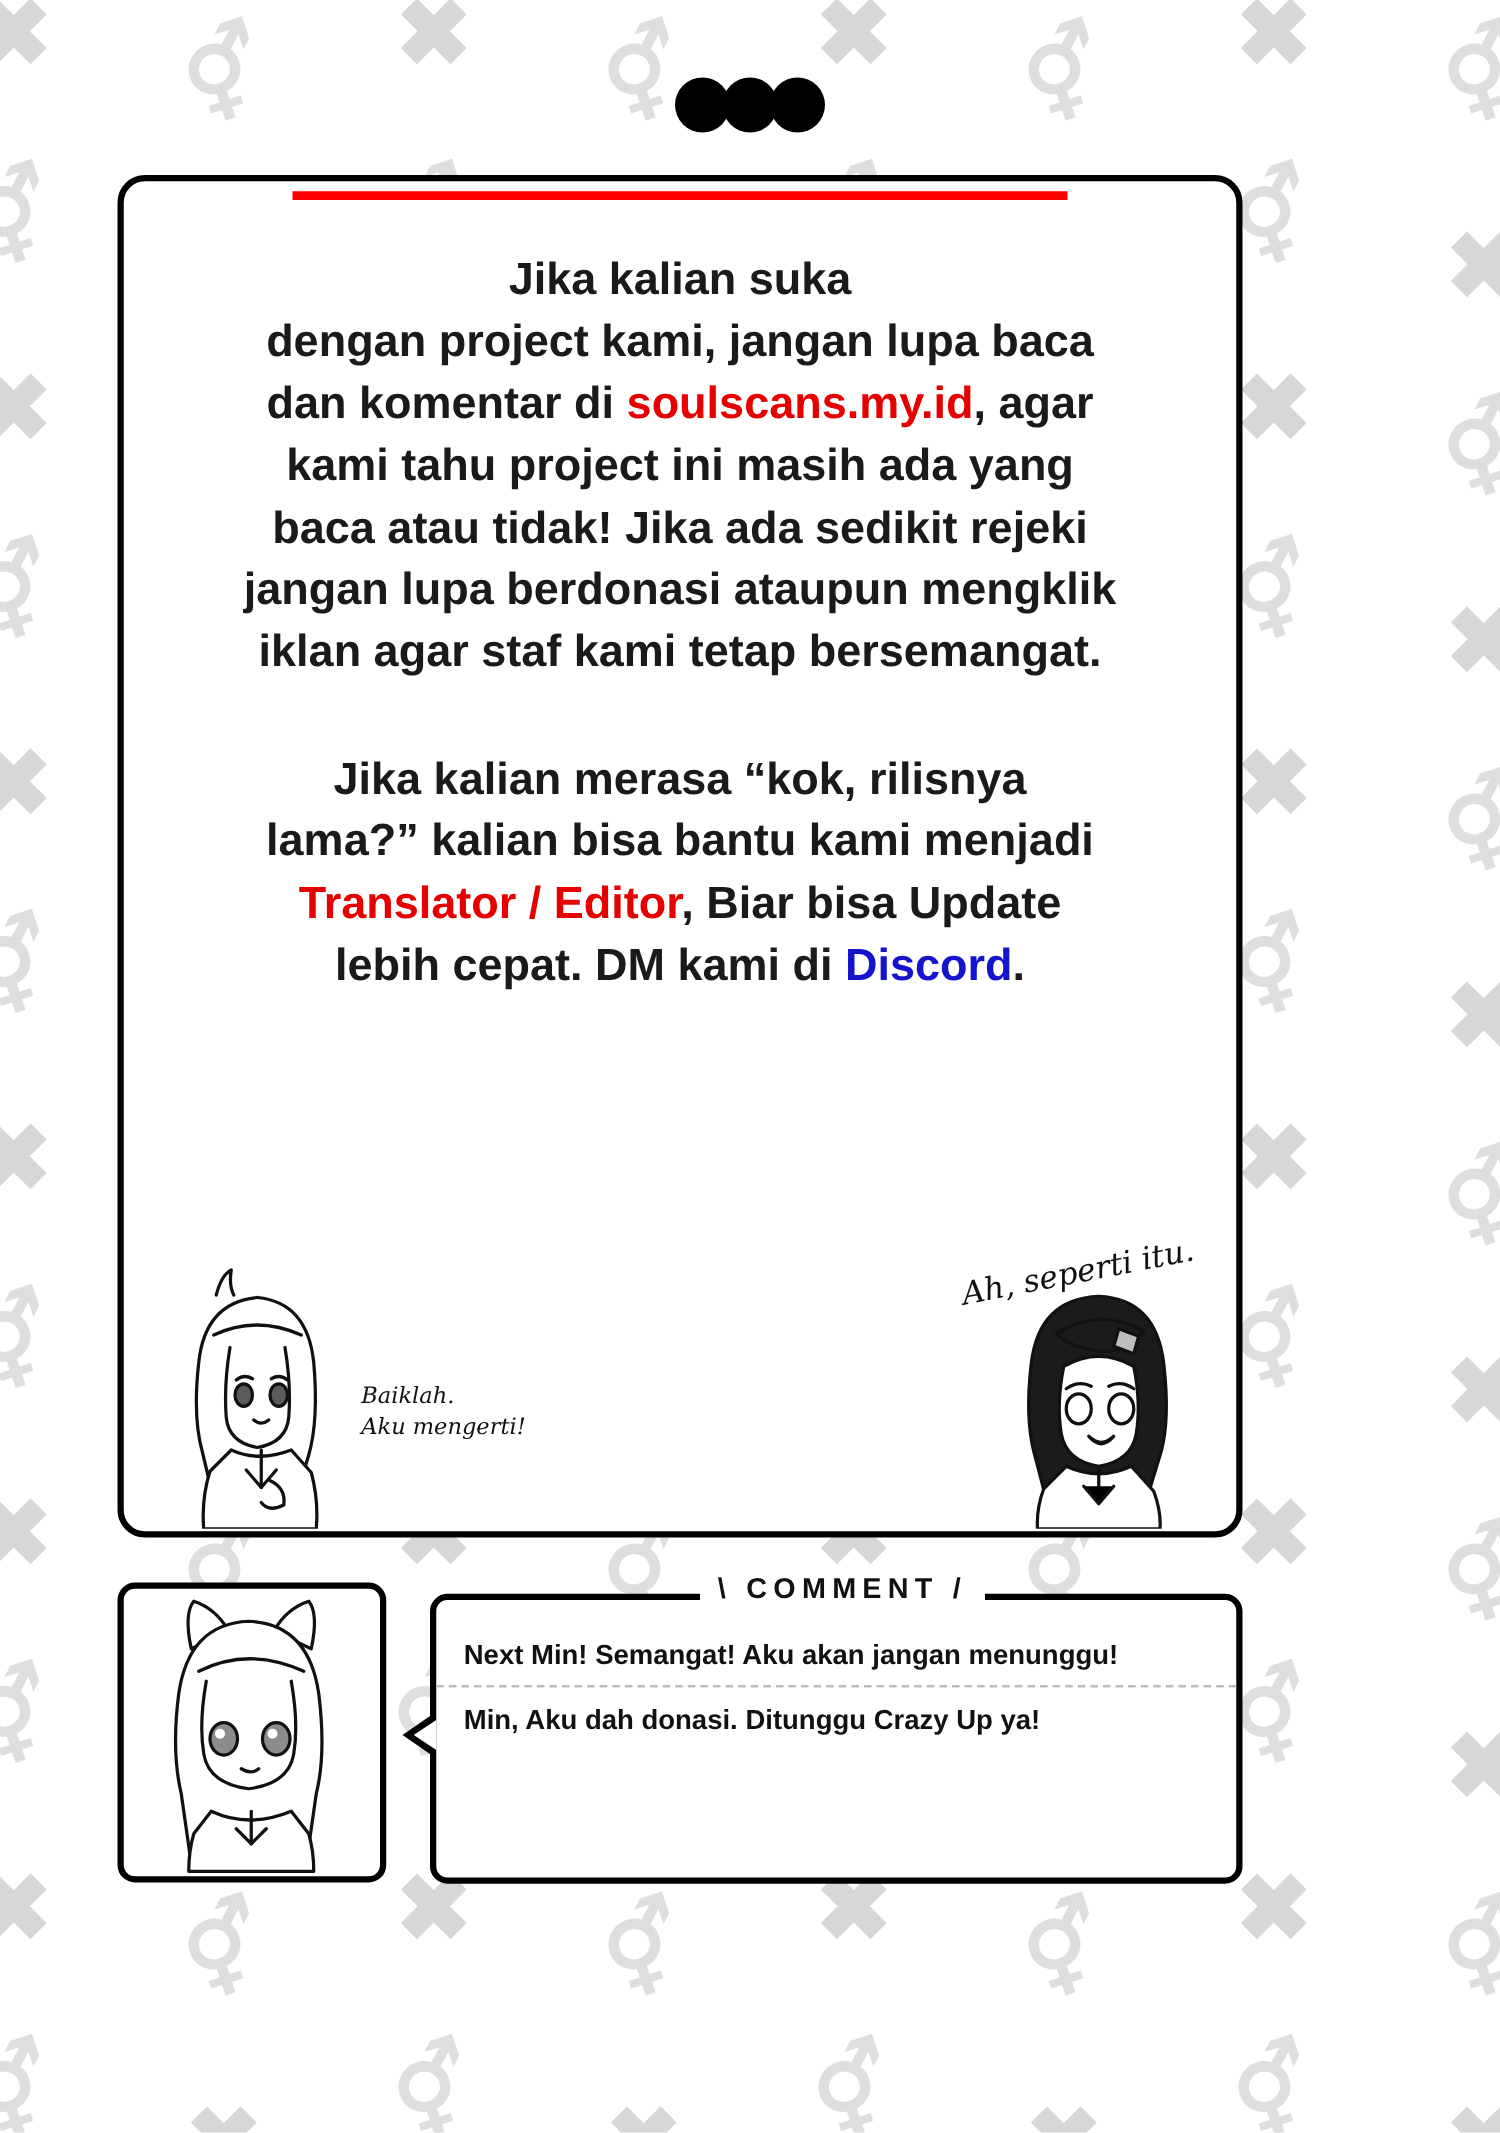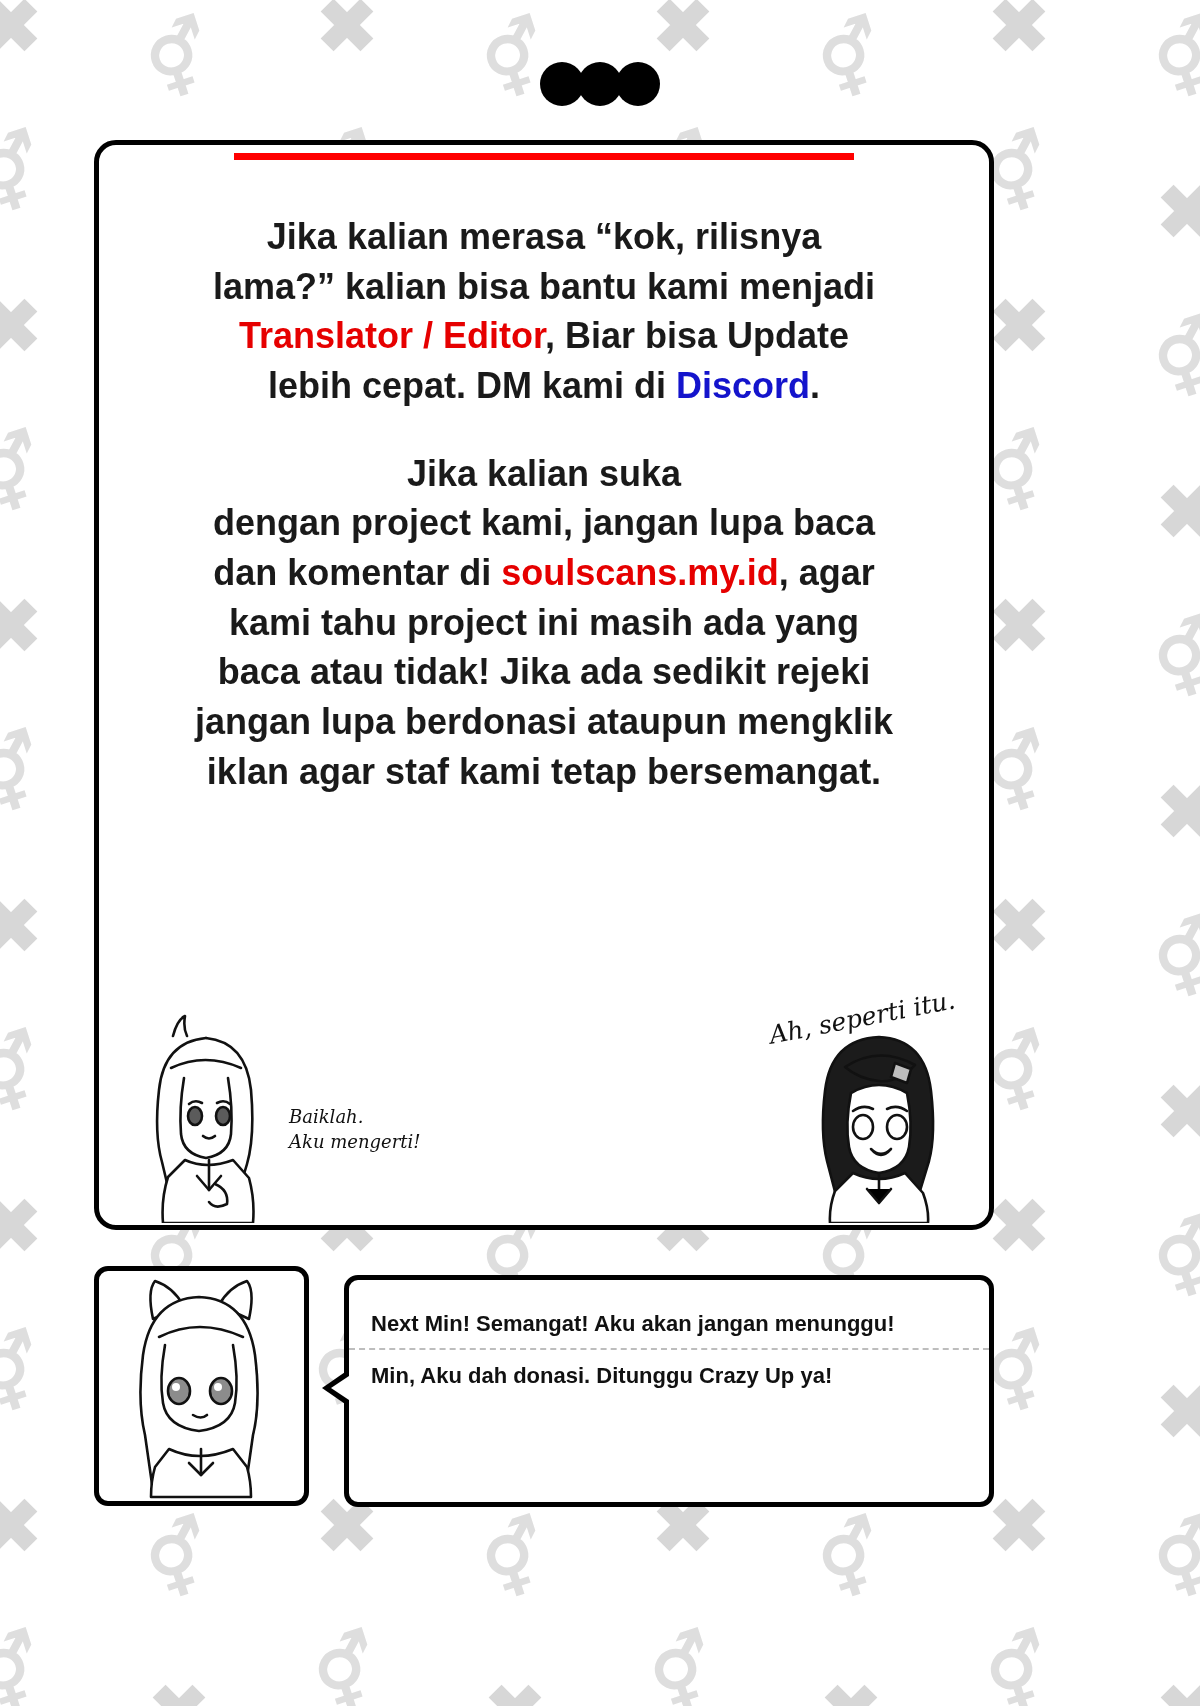--- a/index.html
+++ b/index.html
@@ -310,35 +310,35 @@
   </div>
 
 <div id="top-dots">
   <span class="dot"></span><span class="dot"></span><span class="dot"></span>
 </div>
 
 <div id="notice-panel">
 
   <div id="title-rule"></div>
 
-  <div class="body-text" id="para-2">
-    <div>Jika kalian merasa “kok, rilisnya</div>
-    <div>lama?” kalian bisa bantu kami menjadi</div>
-    <div><span class="accent-red">Translator / Editor</span><span>, Biar bisa Update</span></div>
-    <div><span>lebih cepat. DM kami di </span><span class="accent-blue">Discord</span><span>.</span></div>
-  </div>
-
   <div class="body-text" id="para-1">
     <div>Jika kalian suka</div>
     <div>dengan project kami, jangan lupa baca</div>
     <div><span>dan komentar di </span><span class="accent-red">soulscans.my.id</span><span>, agar</span></div>
     <div>kami tahu project ini masih ada yang</div>
     <div>baca atau tidak! Jika ada sedikit rejeki</div>
     <div>jangan lupa berdonasi ataupun mengklik</div>
     <div>iklan agar staf kami tetap bersemangat.</div>
+  </div>
+
+  <div class="body-text" id="para-2">
+    <div>Jika kalian merasa “kok, rilisnya</div>
+    <div>lama?” kalian bisa bantu kami menjadi</div>
+    <div><span class="accent-red">Translator / Editor</span><span>, Biar bisa Update</span></div>
+    <div><span>lebih cepat. DM kami di </span><span class="accent-blue">Discord</span><span>.</span></div>
   </div>
 
   <div class="char" id="char-left">
     <svg viewBox="0 0 190 215" width="190" height="215">
       <g fill="none" stroke="#111" stroke-width="2.6" stroke-linecap="round" stroke-linejoin="round">
         <path d="M62 28 q4 -16 12 -20 q-2 12 2 20" fill="#fff"></path>
         <path d="M95 30 q40 4 45 52 q4 46 -4 74 l-12 40" fill="#fff"></path>
         <path d="M95 30 q-42 4 -47 52 q-5 44 3 72 l10 42" fill="#fff"></path>
         <path d="M60 60 q34 -16 70 0"></path>
         <path d="M73 70 q-5 30 -3 56 q2 20 25 24 q23 -4 25 -24 q2 -26 -3 -56" fill="#fff"></path>
@@ -395,17 +395,20 @@
       <path d="M102 178 l0 26" fill="none"></path>
       <path d="M90 192 l12 12 l12 -12" fill="none"></path>
     </g>
   </svg>
 </div>
 
 <div id="comment-tail"></div>
 <div id="comment-tail-inner"></div>
 
 <div id="comment-panel">
+  <div id="comment-header">
+    <span class="hdr-inner">\ <span>COMMENT</span> /</span>
+  </div>
   <div style="padding-top:18px;">
     <div class="comment-row">Next Min! Semangat! Aku akan jangan menunggu!</div>
     <div class="comment-row">Min, Aku dah donasi. Ditunggu Crazy Up ya!</div>
   </div>
 </div>
 
 </body></html>

